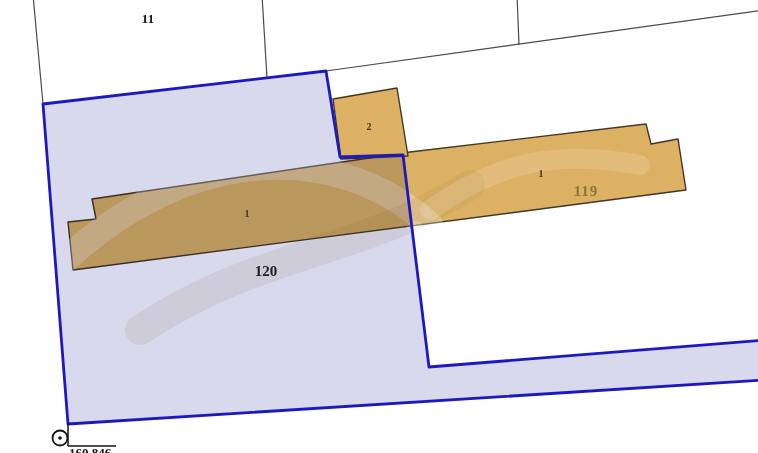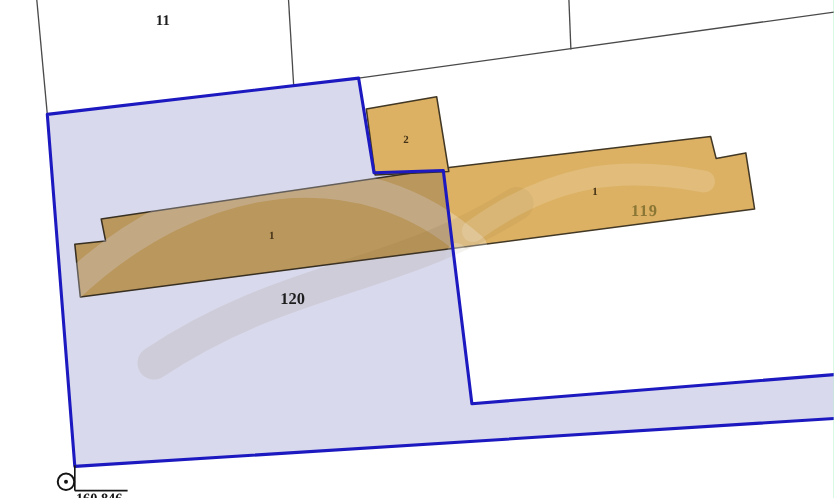--- a/index.html
+++ b/index.html
@@ -1,21 +1,21 @@
 <!DOCTYPE html>
 <html><head>
 <meta charset="utf-8">
 <style>
   html, body { margin: 0; padding: 0; background: #fff; }
   #viewport {
     position: relative;
     width: 758px;
     height: 453px;
     overflow: hidden;
-    background: #86efac;
+    background: #b91c1c;
     font-family: "Liberation Serif", "DejaVu Serif", serif;
   }
   svg { display: block; }
   .map-label { font-family: "Liberation Serif", "DejaVu Serif", serif; font-weight: bold; }
 </style>
 </head>
 <body>
 
 <div id="viewport">
   <svg width="758" height="453" viewBox="0 0 758 453">

